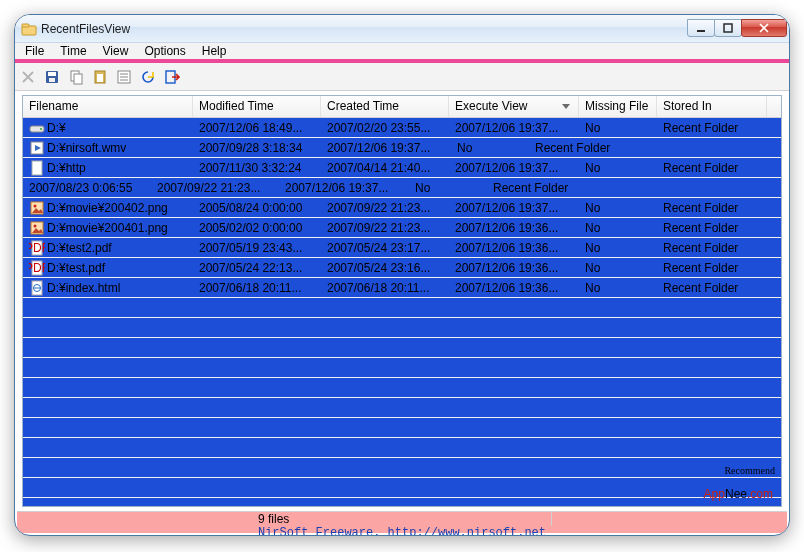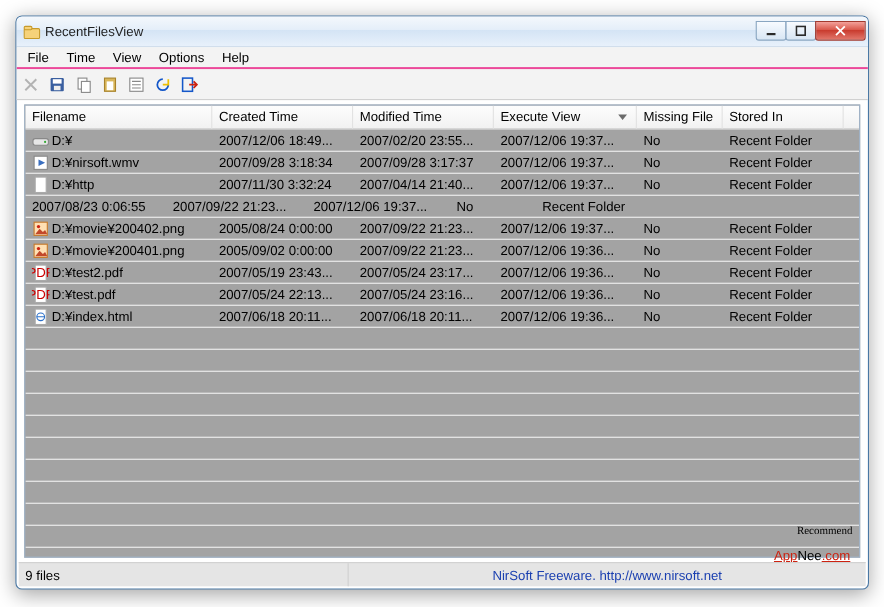--- a/index.html
+++ b/index.html
@@ -1,54 +1,54 @@
 <!DOCTYPE html>
 <html><head>
 <meta charset="utf-8">
 <style>
   * { box-sizing: border-box; font-family: "Segoe UI", Tahoma, sans-serif; font-size: 12px; }
   body { margin:0; background:#fff; }
   .window { position:absolute; left:14px; top:14px; width:776px; height:522px;
-    border:1px solid #4a78a4; border-radius:6px; overflow:hidden;
+    border:1px solid #4a78a4; border-radius:16px; overflow:hidden;
     background:#fff; box-shadow:0 4px 18px rgba(0,0,0,.35);
   }
   .titlebar { height:28px; display:flex; align-items:center;
     background:linear-gradient(#f4f8fc 0%, #e4eef9 45%, #d4e4f5 46%, #e8f1fb 100%);
     border-bottom:1px solid #c7d6e8; padding:0 2px 0 6px; }
   .titlebar .appicon { width:16px; height:16px; margin-right:4px; display:flex; align-items:center; justify-content:center; }
   .titlebar .title { color:#1f1f1f; }
   .winbtns { margin-left:auto; display:flex; gap:0; }
   .winbtn { height:18px; border:1px solid #8aa6c1; border-bottom-left-radius:3px; border-bottom-right-radius:3px;
     background:linear-gradient(#f8fbff,#d8e6f4); display:flex; align-items:center; justify-content:center;
     margin-left:-1px; margin-top:-1px; }
   .winbtn.min, .winbtn.max { width:28px; }
   .winbtn.close { width:46px; background:linear-gradient(#f3a19a,#d9574a 45%,#c83a2d 46%,#e2786c);
     border-color:#a33a2f; color:#fff; }
   .winbtn svg { display:block; }
-  .menubar { height:20px; background:#f3f3f3; border-bottom:2px solid #ec4899; display:flex; align-items:center; padding:0 2px; }
+  .menubar { height:20px; background:#f3f3f3; border-bottom:4px solid #ec4899; display:flex; align-items:center; padding:0 2px; }
   .menuitem { padding:2px 8px; color:#000; cursor:default; }
   .toolbar { height:28px; background:#f3f3f3; border-bottom:1px solid #d0d0d0; display:flex; align-items:center; padding:0 4px; gap:6px; }
   .tbtn { width:18px; height:18px; display:flex; align-items:center; justify-content:center; }
   .tbtn.disabled { opacity:.4; }
-  .client { position:absolute; left:7px; right:7px; top:80px; bottom:28px; border:1px solid #9fb3c9; background:#a3a3a3; overflow:hidden; }
+  .client { position:absolute; left:7px; right:7px; top:80px; bottom:28px; border:1px solid #9fb3c9; background:#1d4ed8; overflow:hidden; }
   .colhead { position:absolute; left:0; right:0; top:0; height:22px; display:flex;
     background:linear-gradient(#fdfdfd,#f1f1f1); border-bottom:1px solid #d0d0d0; color:#000; }
   .col { padding:3px 6px 0 6px; overflow:hidden; white-space:nowrap; border-right:1px solid #e2e2e2; position:relative;}
   .col .sort { position:absolute; right:8px; top:8px; width:0;height:0;border-left:4px solid transparent;border-right:4px solid transparent;border-top:5px solid #6b6b6b; }
   .rows { position:absolute; left:0; right:0; top:22px; bottom:0; overflow:hidden; }
   .row { display:flex; height:20px; align-items:center; border-bottom:1px solid #f2f2f2; }
   .cell { padding:0 6px; overflow:hidden; white-space:nowrap; text-overflow:ellipsis; }
   .cell.first { display:flex; align-items:center; gap:2px; }
   .fico { width:16px; height:16px; flex:0 0 16px; display:flex; align-items:center; justify-content:center; }
   .statusbar { position:absolute; left:2px; right:2px; bottom:2px; height:22px; display:flex; align-items:center;
-    border-top:1px solid #d0d0d0; background:#e5e5e5; }
+    border-top:1px solid #d0d0d0; background:#fca5a5;flex-direction:column; }
   .statusleft { width:300px; padding:0 6px; border-right:1px solid #d0d0d0; height:100%; display:flex; align-items:center;}
-  .statusmid { flex:1; text-align:center; color:#1a3fb0; }
-  .watermark { position:absolute; right:16px; bottom:18px; font-family:"Comic Sans MS", cursive; font-size:30px; color:#000; }
-  .watermark .red { color:#c21;text-decoration:underline; }
+  .statusmid { flex:1; text-align:center; color:#1a3fb0;font-family:Liberation Mono, monospace; }
+  .watermark { position:absolute; right:16px; bottom:30px; font-family:"Comic Sans MS", cursive; font-size:30px; color:#000; }
+  .watermark .red { color:#c21; }
   .watermark .rec { position:absolute; right:-2px; top:-6px; font-size:10px; font-family:cursive; }
   .c0{width:170px} .c1{width:128px} .c2{width:128px} .c3{width:130px} .c4{width:78px} .c5{width:110px}
 </style>
 </head>
 <body>
 
 <div class="window">
 
   <div class="titlebar">
     <span class="appicon">
@@ -128,22 +128,22 @@
         <svg width="16" height="16">
           <rect x="2" y="2" width="9" height="12" fill="none" stroke="#1457c9" stroke-width="1.4"></rect>
           <path d="M8 8h7M12 5l3 3-3 3" fill="none" stroke="#c21" stroke-width="1.6"></path>
         </svg>
       </span>
   </div>
 
   <div class="client">
     <div class="colhead">
       <div class="col c0">Filename</div>
+      <div class="col c1">Modified Time</div>
       <div class="col c2">Created Time</div>
-      <div class="col c1">Modified Time</div>
       <div class="col c3"><span>Execute View</span><span class="sort"></span></div>
       <div class="col c4">Missing File</div>
       <div class="col c5">Stored In</div>
     </div>
     <div class="rows" id="rows">
         <div class="row">
           <div class="cell first c0">
             <span class="fico">
               <svg width="16" height="16">
                 <rect x="1" y="6" width="14" height="6" rx="2" fill="#e6e6e6" stroke="#888"></rect>
@@ -162,21 +162,20 @@
           <div class="cell first c0">
             <span class="fico">
               <svg width="16" height="16">
                 <rect x="2" y="2" width="12" height="12" fill="#fff" stroke="#888"></rect>
                 <polygon points="6,5 12,8 6,11" fill="#3a6fc0"></polygon>
               </svg>
             </span>
             <span>D:¥nirsoft.wmv</span>
           </div>
           <div class="cell c1">2007/09/28 3:18:34</div>
-          <div class="cell c2">2007/09/28 3:17:37</div>
           <div class="cell c3">2007/12/06 19:37...</div>
           <div class="cell c4">No</div>
           <div class="cell c5">Recent Folder</div>
         </div>
         <div class="row">
           <div class="cell first c0">
             <span class="fico">
               <svg width="16" height="16">
                 <rect x="3" y="1" width="10" height="14" fill="#fff" stroke="#aaa"></rect>
               </svg>
@@ -217,21 +216,21 @@
           <div class="cell first c0">
             <span class="fico">
               <svg width="16" height="16">
                 <rect x="2" y="2" width="12" height="12" fill="#ffe0b3" stroke="#c77a2a"></rect>
                 <circle cx="6" cy="6" r="1.5" fill="#c21"></circle>
                 <path d="M3 13l4-5 3 3 2-2 2 4z" fill="#c2482a"></path>
               </svg>
             </span>
             <span>D:¥movie¥200401.png</span>
           </div>
-          <div class="cell c1">2005/09/02 0:00:00</div>
+          <div class="cell c1">2005/02/02 0:00:00</div>
           <div class="cell c2">2007/09/22 21:23...</div>
           <div class="cell c3">2007/12/06 19:36...</div>
           <div class="cell c4">No</div>
           <div class="cell c5">Recent Folder</div>
         </div>
         <div class="row">
           <div class="cell first c0">
             <span class="fico">
               <svg width="16" height="16">
                 <rect x="3" y="1" width="10" height="14" fill="#fff" stroke="#aaa"></rect>

